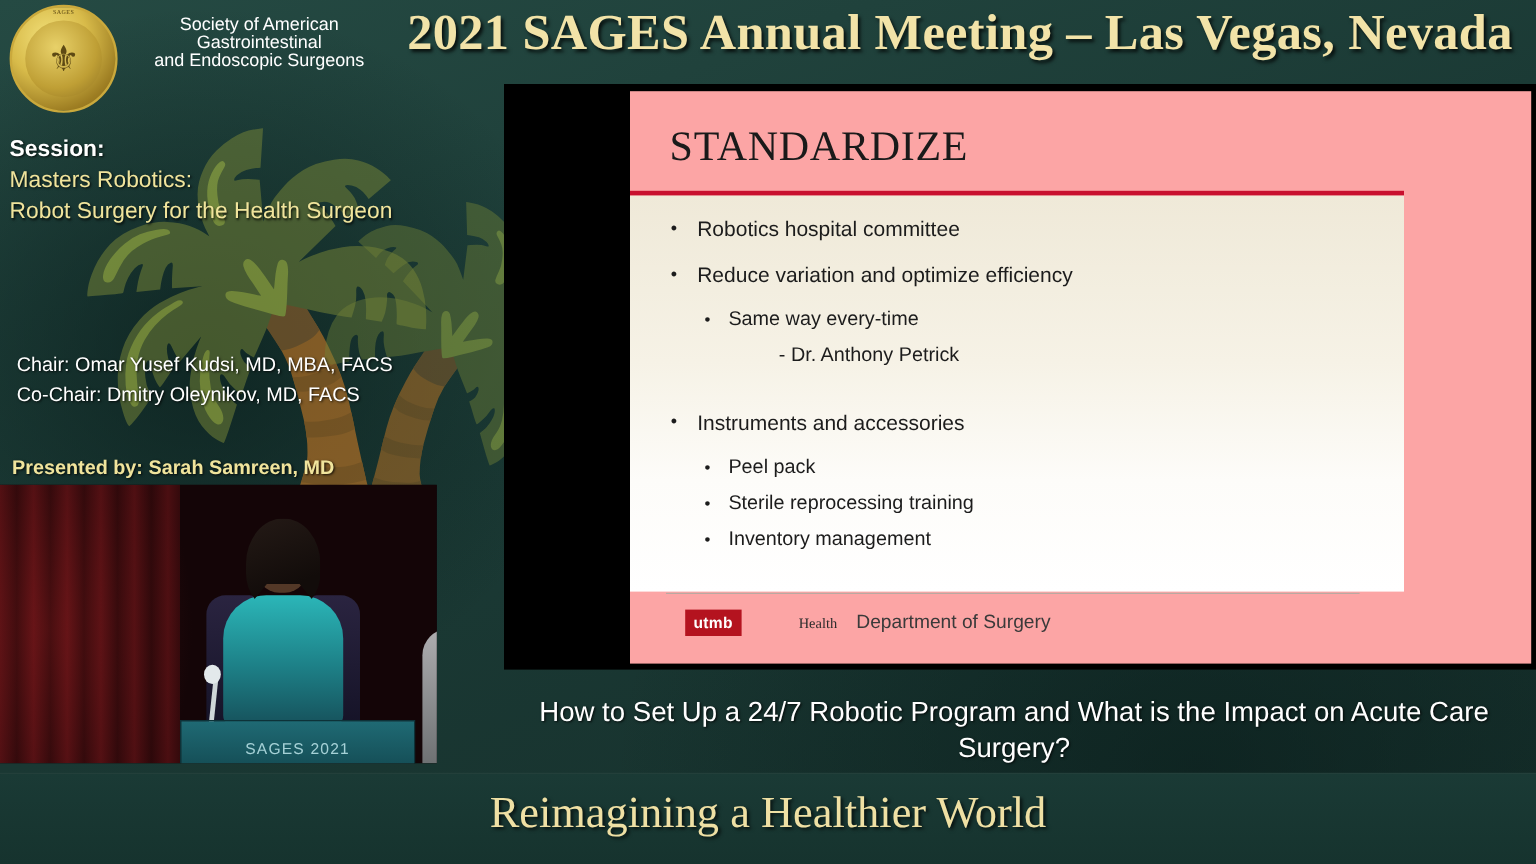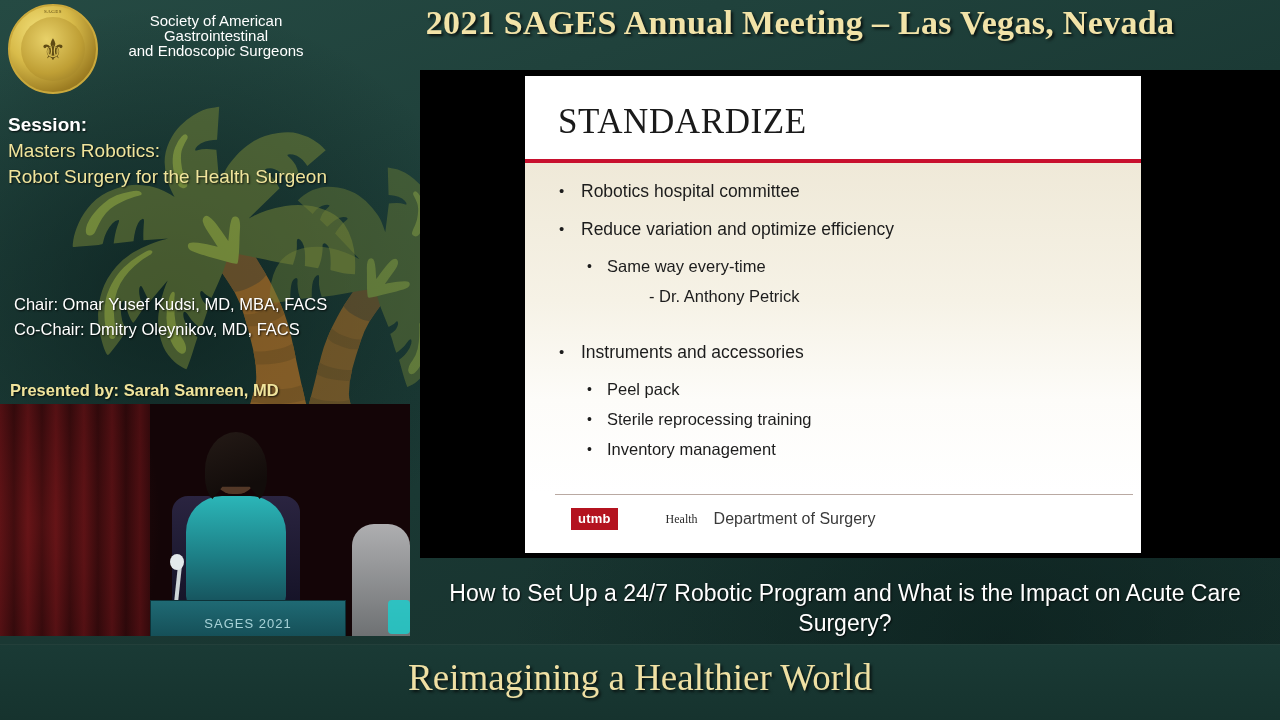--- a/index.html
+++ b/index.html
@@ -90,21 +90,21 @@
     line-height: 15px;
     text-align: center;
     font-family: "Liberation Sans", sans-serif;
   }
   .meeting-title {
     position: absolute;
     left: 330px; top: 4px;
     width: 940px;
     text-align: center;
     font-family: "Liberation Serif", serif;
-    font-size: 34px;
+    font-size: 42px;
     font-weight: bold;
     color: #f2e3a8;
     text-shadow: 2px 2px 3px rgba(0,0,0,.75);
     letter-spacing: .3px;
   }
 
   
   .session-block {
     position: absolute;
     left: 8px; top: 112px;
@@ -139,21 +139,21 @@
     font-size: 16.5px;
     font-weight: bold;
     color: #f0e49c;
     text-shadow: 1px 1px 2px rgba(0,0,0,.8);
   }
 
   
   .speaker-video {
     position: absolute;
     left: 0; top: 404px;
-    width: 410px; height: 232px;
+    width: 364px; height: 232px;
     overflow: hidden;
     background: #120608;
   }
   .sv-bg {
     position: absolute; inset: 0;
     background:
       radial-gradient(ellipse 120px 200px at 40px 120px, #5a1416 0%, #2a0a0c 60%, #140507 100%),
       linear-gradient(90deg, #3a0f11 0%, #1d0809 45%, #110a16 75%, #0a0a12 100%);
   }
   .sv-curtain {
@@ -247,22 +247,22 @@
   
   .slide-frame {
     position: absolute;
     left: 420px; top: 70px;
     width: 860px; height: 488px;
     background: #000000;
   }
   .slide {
     position: absolute;
     left: 105px; top: 6px;
-    width: 616px; height: 477px;
-    background: #ffffff;
+    width: 751px; height: 477px;
+    background: #fca5a5;
     overflow: hidden;
   }
   .slide-title {
     position: absolute;
     left: 33px; top: 26px;
     font-family: "Liberation Serif", serif;
     font-size: 35px;
     color: #1a1a1a;
     letter-spacing: .6px;
   }

